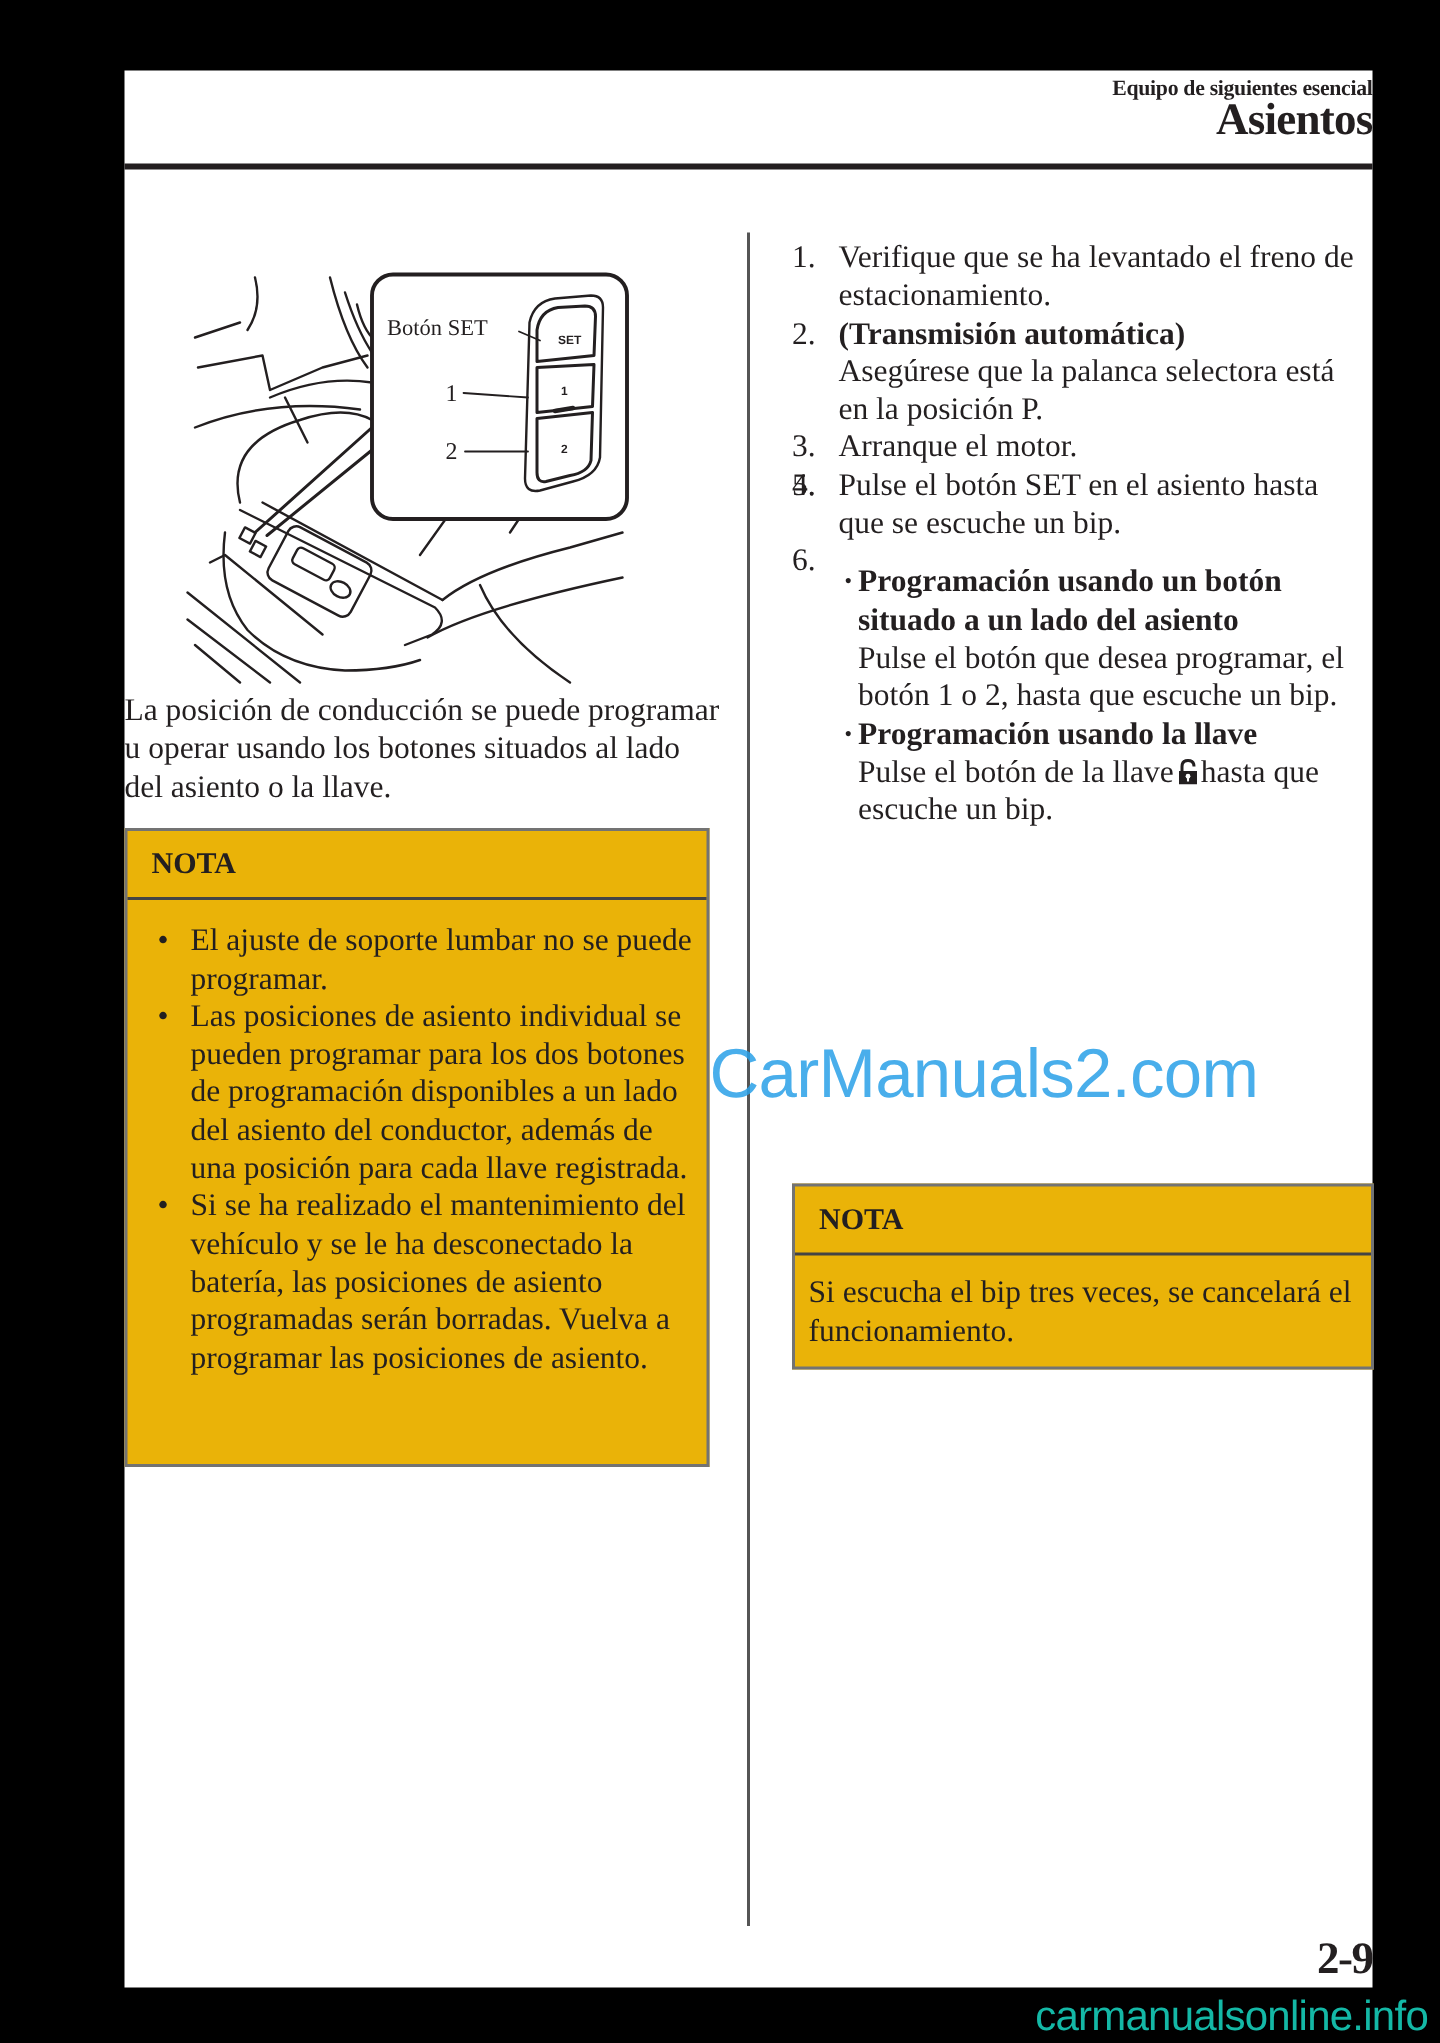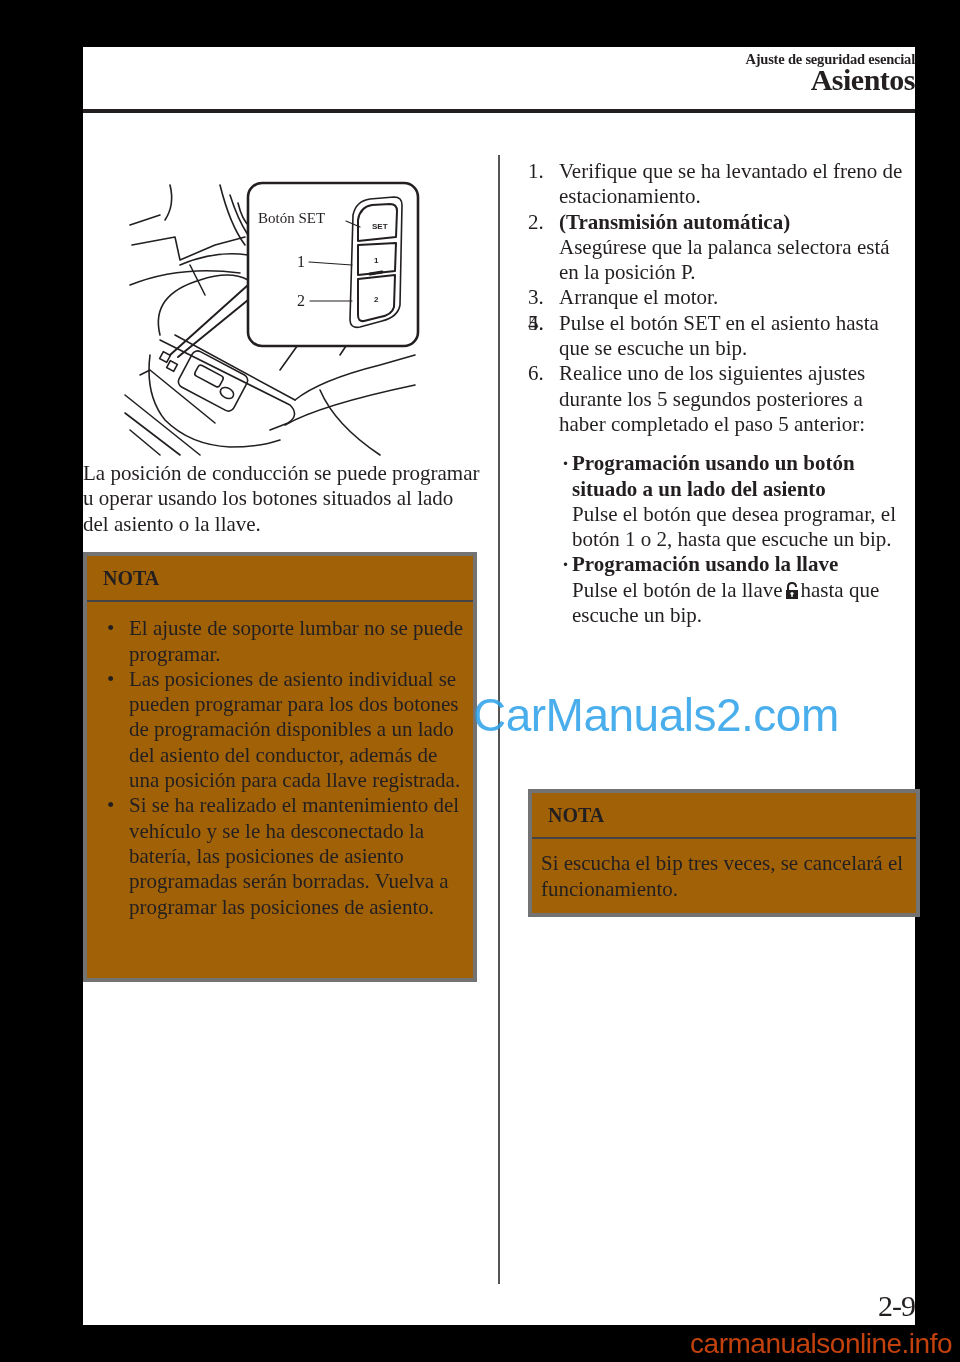--- a/index.html
+++ b/index.html
@@ -6,49 +6,49 @@
   body { width:960px; height:1362px; background:#000; position:relative; overflow:hidden;
          font-family:"Liberation Serif","DejaVu Serif",serif; color:#231f20; }
   .page { position:absolute; left:83px; top:47px; width:832px; height:1278px; background:#fff; }
   .hdr-sub { position:absolute; right:0; top:4px; font-size:14.5px; font-weight:bold; letter-spacing:-0.2px; }
   .hdr-title { position:absolute; right:0; top:16px; font-size:30px; font-weight:bold; letter-spacing:-0.5px; }
   .hdr-rule { position:absolute; left:0; right:0; top:62px; height:4px; background:#231f20; }
   .divider { position:absolute; left:415px; top:108px; width:2px; height:1129px; background:#555; }
   .fig { position:absolute; left:37px; top:118px; width:300px; height:295px; }
   .txt { font-size:21px; line-height:25.3px; }
   .lead { position:absolute; left:0; top:414px; width:400px; }
-  .note { position:absolute; border:4px solid #737373; background:#a16207; }
+  .note { position:absolute; border:2px solid #737373; background:#eab308; }
   .note .nh { border-bottom:2px solid #444; font-weight:bold; font-size:20px; padding:10px 16px 9px; }
   .note-left { left:0; top:505px; width:386px; height:422px; }
   .note-left ul { list-style:none; margin:0; padding:14px 8px 0 20px; }
   .note-left li { position:relative; padding-left:22px; }
   .note-left li .b { position:absolute; left:0; top:0; }
   .right { position:absolute; left:445px; top:112px; width:385px; }
   .sec { font-weight:bold; text-decoration:underline; font-size:21px; margin-bottom:11px; }
   .steps { margin:0; padding:0; list-style:none; }
   .steps li { position:relative; padding-left:31px; }
   .steps li .n { position:absolute; left:0; top:0; }
   .subs { list-style:none; margin:14px 0 0 0; padding:0 0 0 44px; }
   .subs li { position:relative; }
   .subs .b { position:absolute; left:-10px; top:0; font-weight:bold; }
   .subs .t { font-weight:bold; }
   .lock { display:inline-block; width:14px; height:17px; vertical-align:-2px; margin:0 2px; }
   .note-right { left:445px; top:742px; width:384px; height:120px; }
   .note-right .body { padding:12px 8px 0 9px; }
-  .pnum { position:absolute; right:0; bottom:2px; font-size:30px; font-weight:normal; letter-spacing:-1px; }
+  .pnum { position:absolute; right:0; bottom:2px; font-size:30px; font-weight:bold; letter-spacing:-1px; }
   .wm { position:absolute; left:473px; top:688px; font-family:"Liberation Sans","DejaVu Sans",sans-serif;
         font-size:46px; color:#2aa1e8; opacity:0.85; letter-spacing:-0.5px; }
   .wm2 { position:absolute; right:8px; bottom:2px; font-family:"Liberation Sans","DejaVu Sans",sans-serif;
-         font-size:28px; color:#c2410c; letter-spacing:-0.5px; }
+         font-size:28px; color:#14b8a6; letter-spacing:-0.5px; }
 </style>
 </head>
 <body>
 
 <div class="page">
-  <div class="hdr-sub">Ajuste de seguridad esencial</div>
+  <div class="hdr-sub">Equipo de siguientes esencial</div>
   <div class="hdr-title">Asientos</div>
   <div class="hdr-rule"></div>
 
   <div class="divider"></div>
 
   <svg class="fig" viewBox="0 0 300 295" fill="none" stroke="#231f20" stroke-width="1.6" stroke-linecap="round" stroke-linejoin="round">
 
     <path d="M10 60 L40 50 M12 80 L55 72 L60 95 L95 80 M95 80 L125 72"></path>
     <path d="M45 55 Q55 40 50 20"></path>
     <path d="M100 20 Q110 60 125 80"></path>
@@ -106,21 +106,21 @@
     </ul>
   </div>
 
   <div class="right txt">
     <ol class="steps">
       <li><span class="n">1.</span><span>Verifique que se ha levantado el freno de estacionamiento.</span></li>
       <li><span class="n">2.</span><b>(Transmisión automática)</b><br><span>Asegúrese que la palanca selectora está en la posición P.</span></li>
       <li><span class="n">3.</span><span>Arranque el motor.</span></li>
       <li><span class="n">4.</span></li>
       <li><span class="n">5.</span><span>Pulse el botón SET en el asiento hasta que se escuche un bip.</span></li>
-      <li><span class="n">6.</span><span>Realice uno de los siguientes ajustes durante los 5 segundos posteriores a haber completado el paso 5 anterior:</span></li>
+      <li><span class="n">6.</span></li>
     </ol>
     <ul class="subs">
       <li><span class="b">·</span><span class="t">Programación usando un botón situado a un lado del asiento</span><br><span>Pulse el botón que desea programar, el botón 1 o 2, hasta que escuche un bip.</span></li>
       <li><span class="b">·</span><span class="t">Programación usando la llave</span><br><span>Pulse el botón de la llave</span><svg class="lock" viewBox="0 0 14 17">
             <path d="M3 8 V5 Q3 1 7 1 Q11 1 11 5" fill="none" stroke="#231f20" stroke-width="2"></path>
             <rect x="1" y="8" width="12" height="9" fill="#231f20"></rect>
             <circle cx="7" cy="11.5" r="1.6" fill="#fff"></circle>
             <rect x="6.3" y="12" width="1.4" height="3" fill="#fff"></rect>
           </svg><span>hasta que escuche un bip.</span></li>
     </ul>

